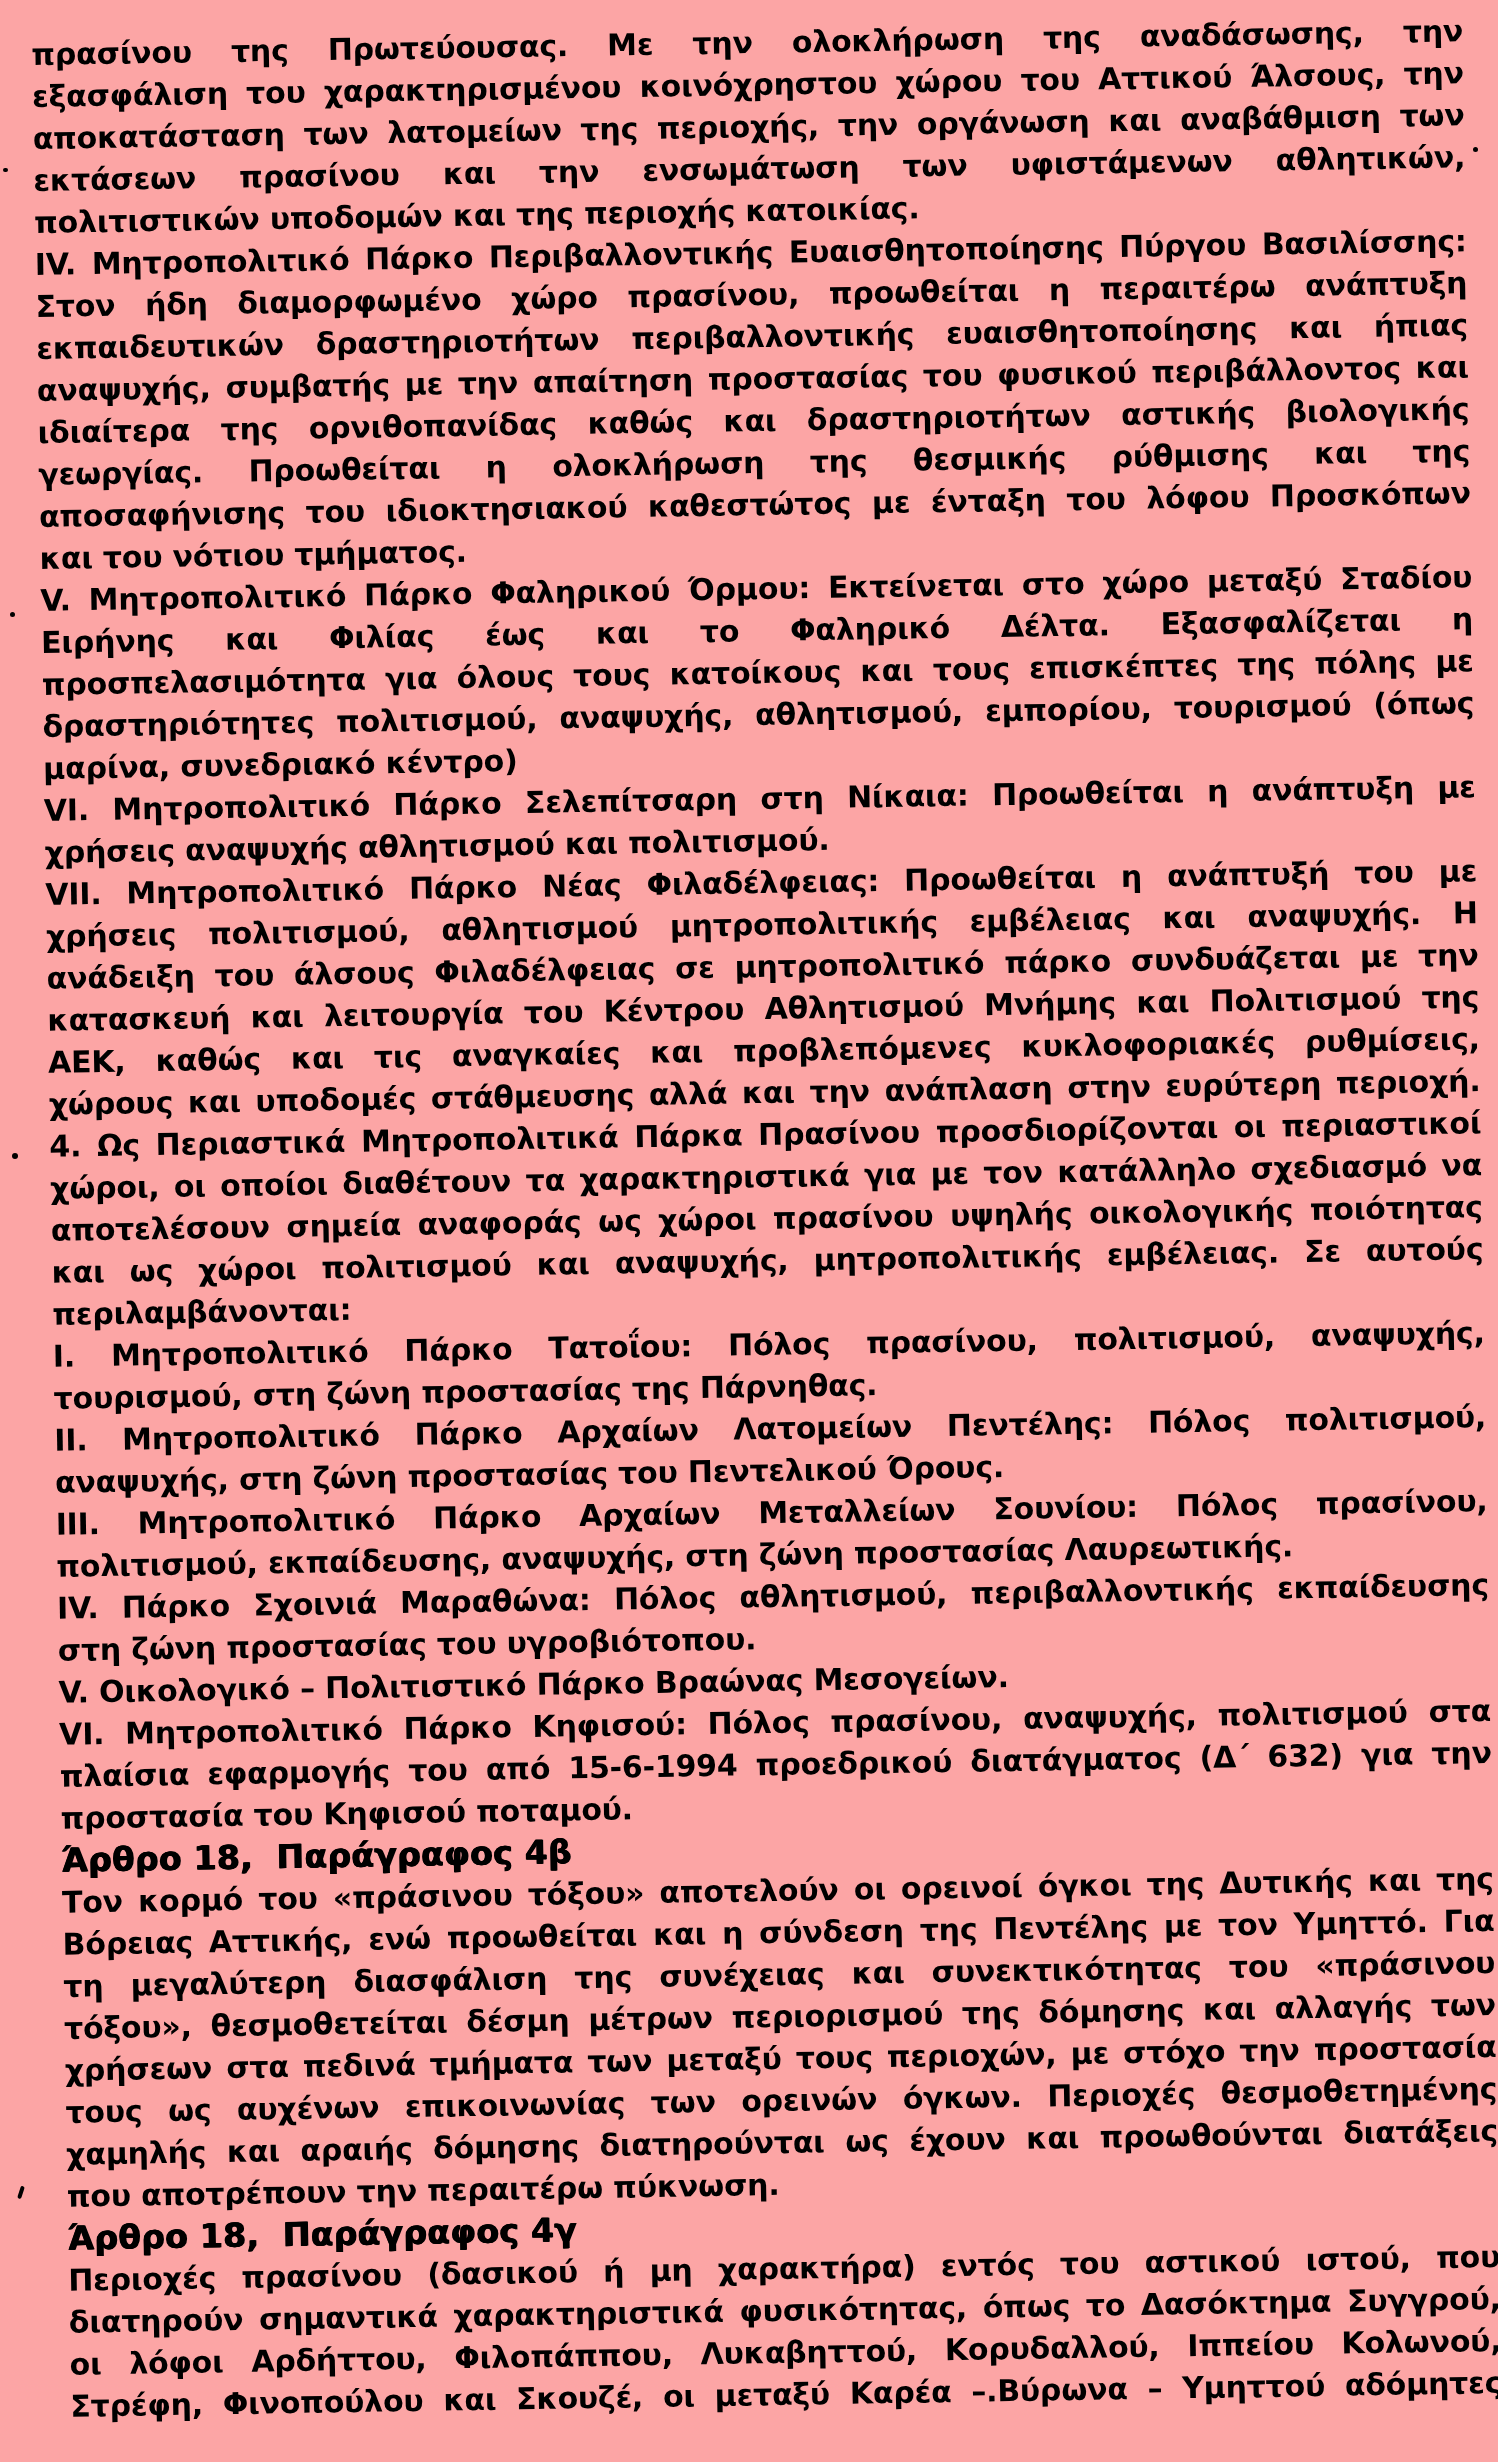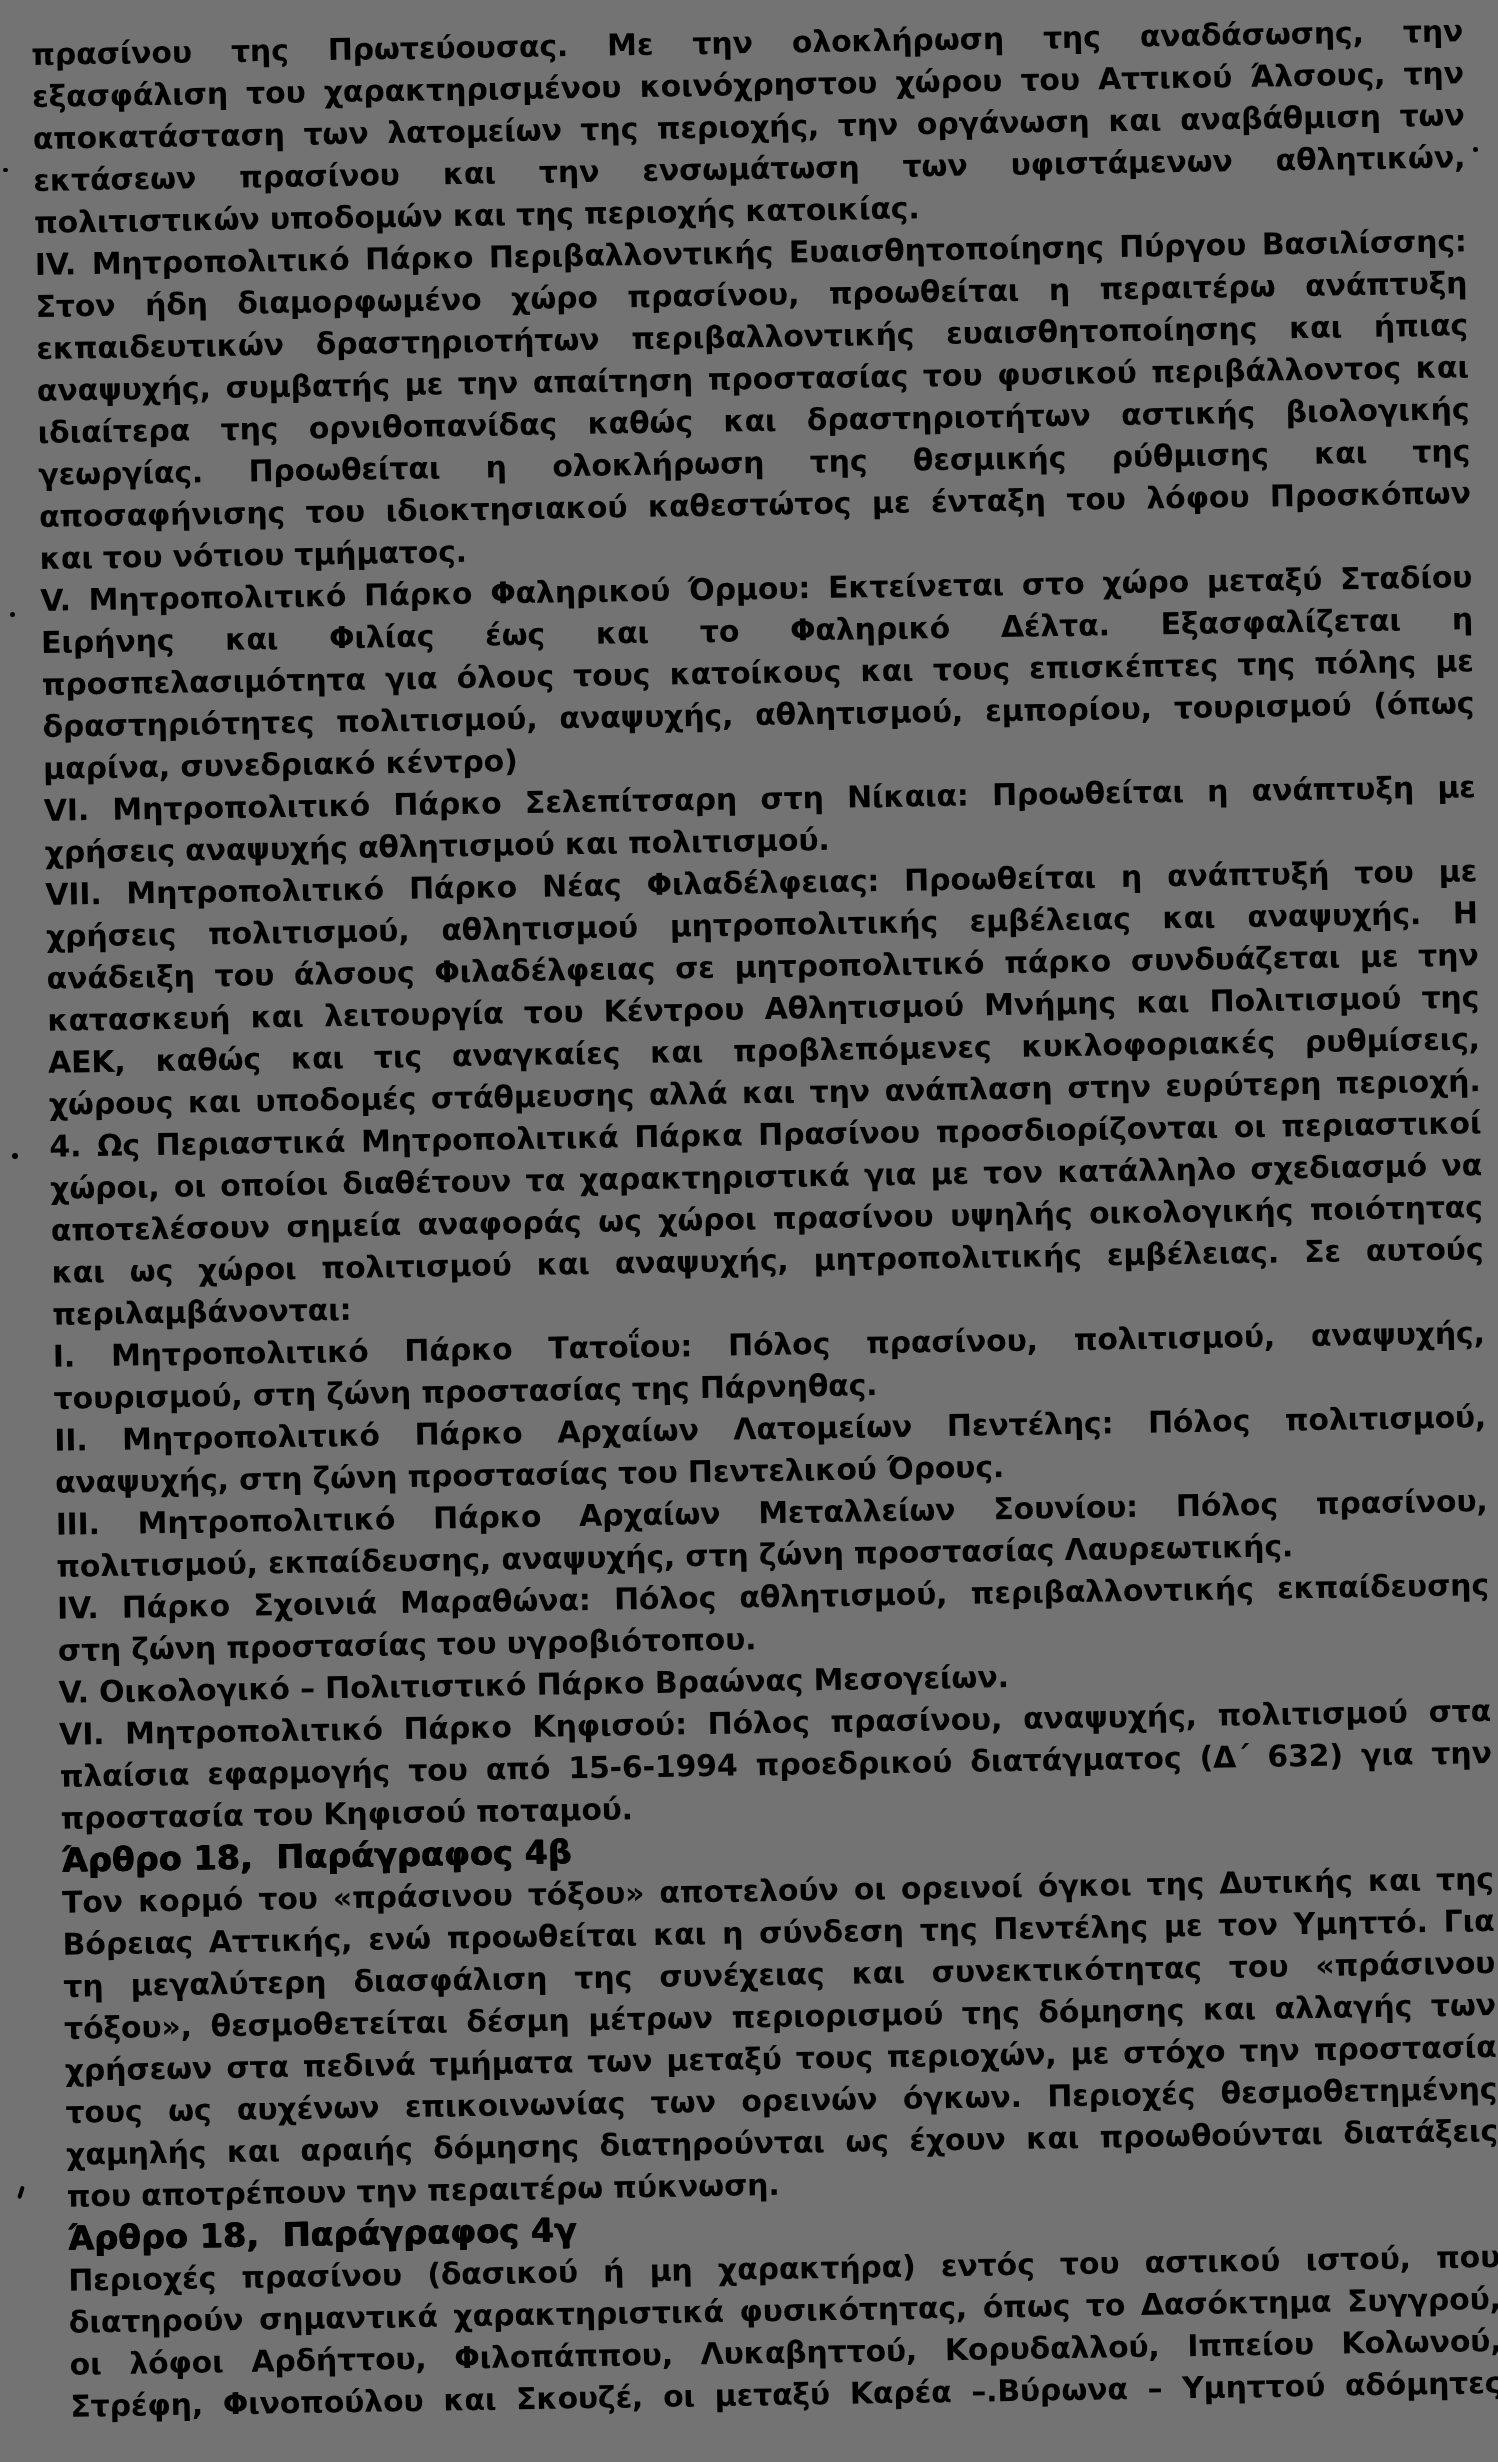--- a/index.html
+++ b/index.html
@@ -1,20 +1,20 @@
 <!DOCTYPE html>
 <html lang="el" style="font-size:13.7px"><head>
 <meta charset="utf-8">
 <style>
   html, body { margin: 0; padding: 0; background: #ffffff; }
   .page {
     position: relative;
     width: 1499px;
     height: 2462px;
-    background: #737373;
+    background: #fca5a5;
     overflow: hidden;
   }
   .text-block {
     position: absolute;
     left: 31px;
     top: 34px;
     width: 1432px;
     transform: rotate(-0.95deg);
     transform-origin: left top;
   }

